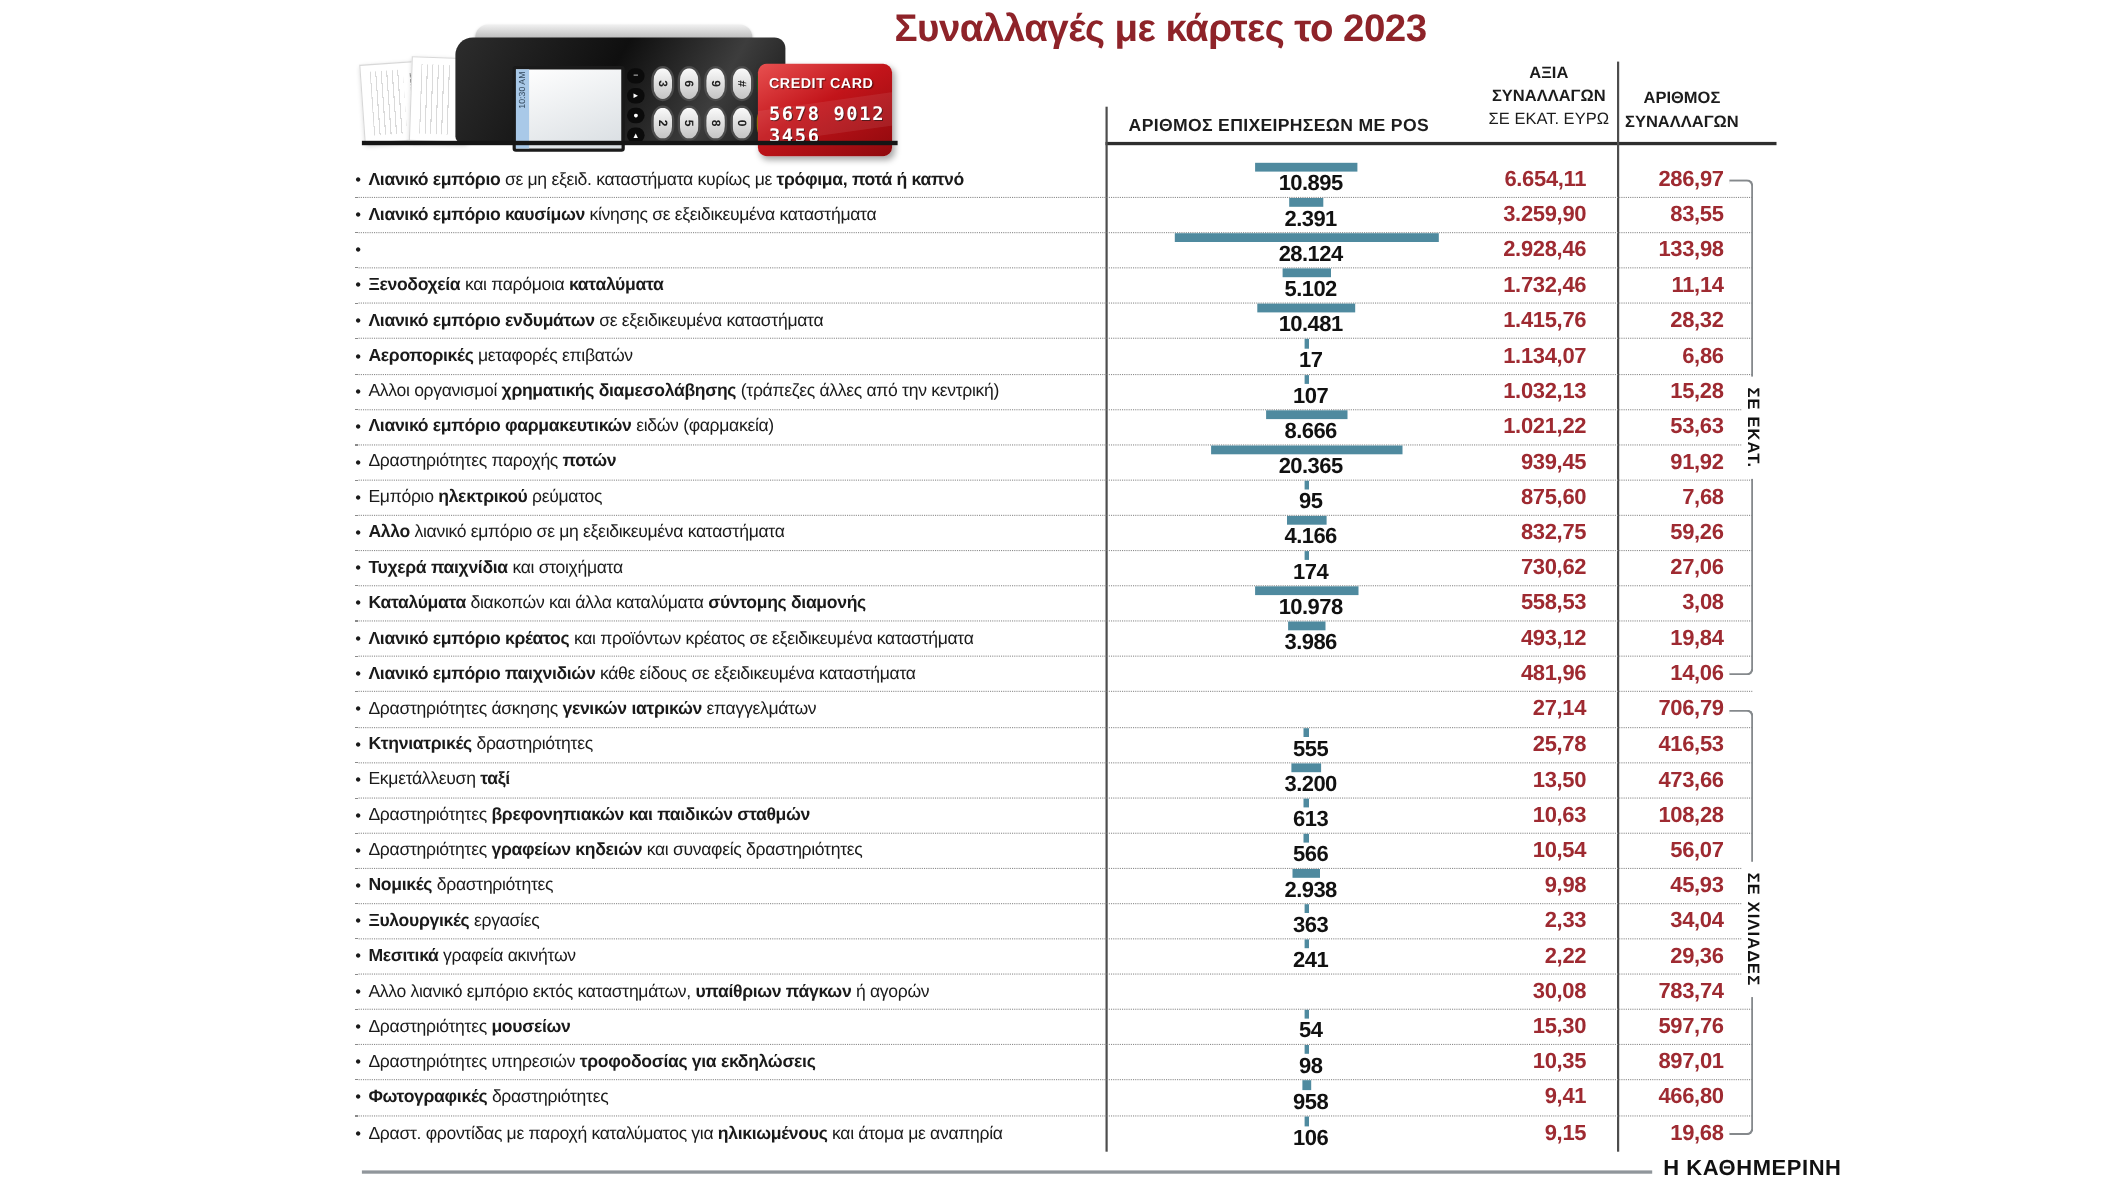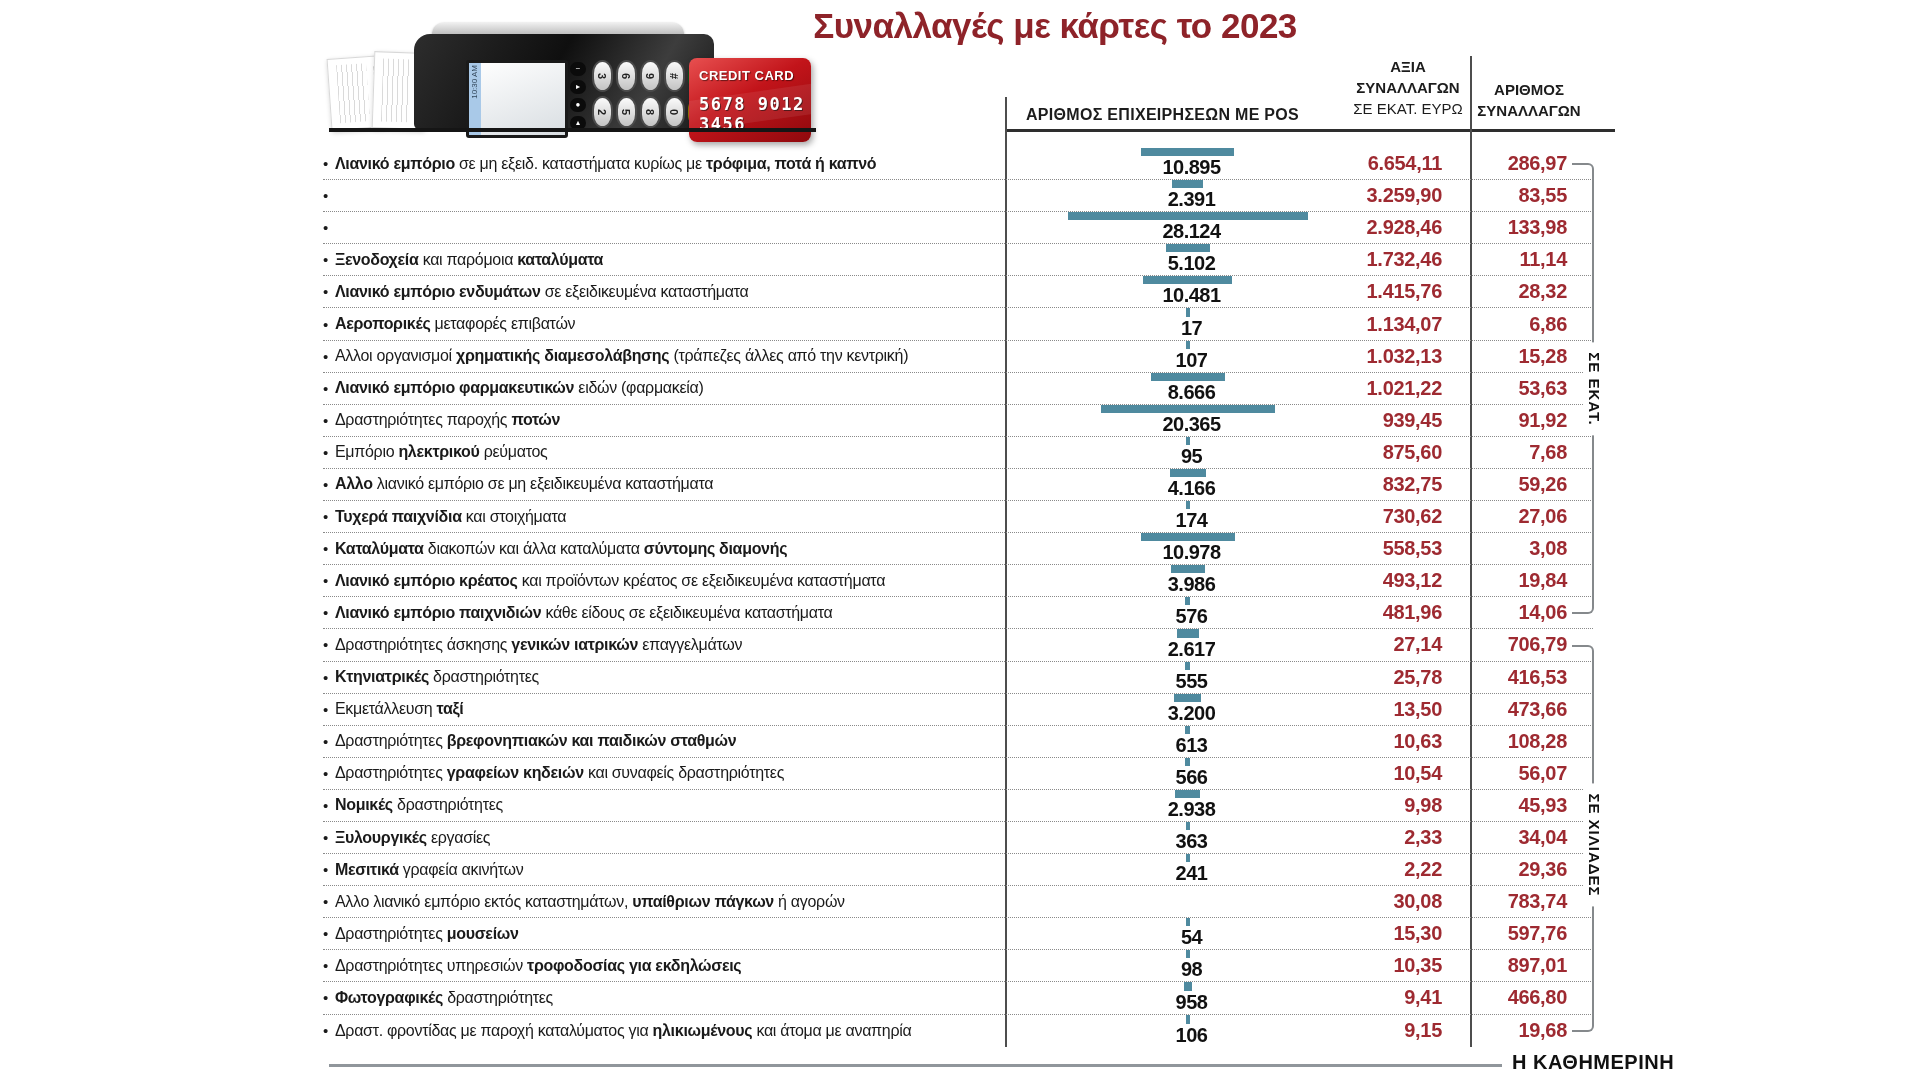--- a/index.html
+++ b/index.html
@@ -191,20 +191,21 @@
         <span class="bar" style="width: 93px;"></span>
         <span class="bar-value">10.895</span>
       </div>
       <div class="cell-eur">6.654,11</div>
       <div class="cell-count">286,97</div>
     </div>
 
     <div class="row">
       <div class="cell-label">
         <span class="bullet">•</span>
+        <span class="label"><span class="b">Λιανικό εμπόριο καυσίμων</span><span> κίνησης σε εξειδικευμένα καταστήματα</span></span>
       </div>
       <div class="cell-bar">
         <span class="bar" style="width: 31px;"></span>
         <span class="bar-value">2.391</span>
       </div>
       <div class="cell-eur">3.259,90</div>
       <div class="cell-count">83,55</div>
     </div>
 
     <div class="row">
@@ -360,36 +361,28 @@
       </div>
       <div class="cell-eur">493,12</div>
       <div class="cell-count">19,84</div>
     </div>
 
     <div class="row">
       <div class="cell-label">
         <span class="bullet">•</span>
         <span class="label"><span class="b">Λιανικό εμπόριο παιχνιδιών</span><span> κάθε είδους σε εξειδικευμένα καταστήματα</span></span>
       </div>
-      <div class="cell-bar">
-        <span class="bar" style="width: 5px;"></span>
-        <span class="bar-value">576</span>
-      </div>
       <div class="cell-eur">481,96</div>
       <div class="cell-count">14,06</div>
     </div>
 
     <div class="row">
       <div class="cell-label">
         <span class="bullet">•</span>
         <span class="label"><span>Δραστηριότητες άσκησης </span><span class="b">γενικών ιατρικών</span><span> επαγγελμάτων</span></span>
-      </div>
-      <div class="cell-bar">
-        <span class="bar" style="width: 22px;"></span>
-        <span class="bar-value">2.617</span>
       </div>
       <div class="cell-eur">27,14</div>
       <div class="cell-count">706,79</div>
     </div>
 
     <div class="row">
       <div class="cell-label">
         <span class="bullet">•</span>
         <span class="label"><span class="b">Κτηνιατρικές</span><span> δραστηριότητες</span></span>
       </div>

